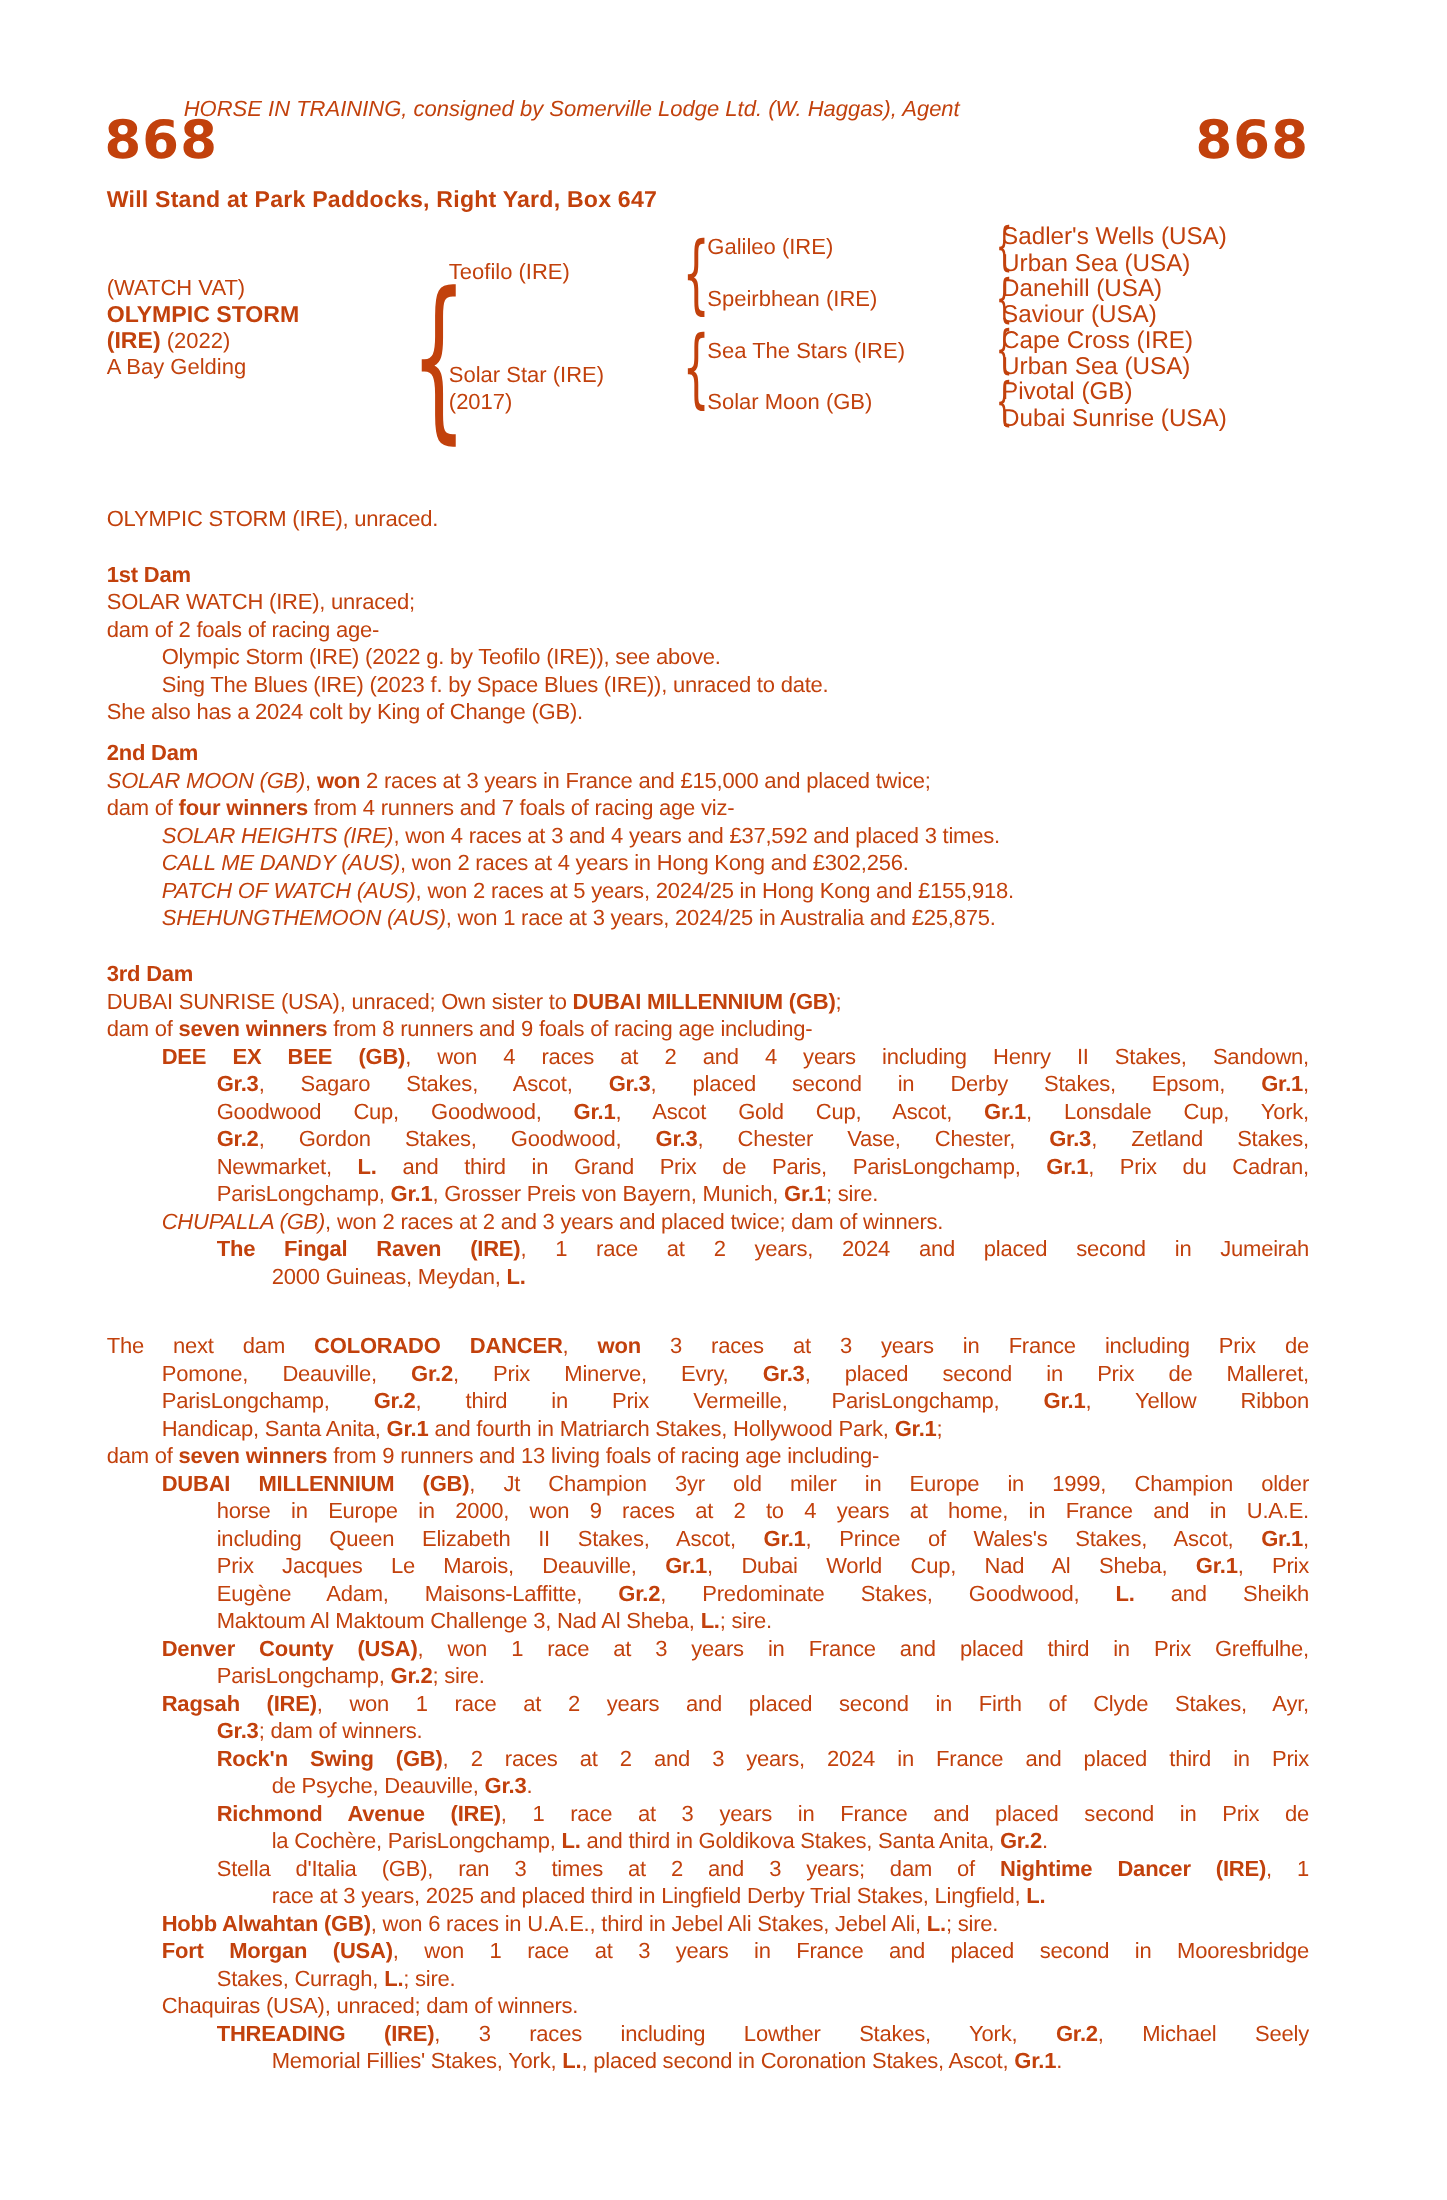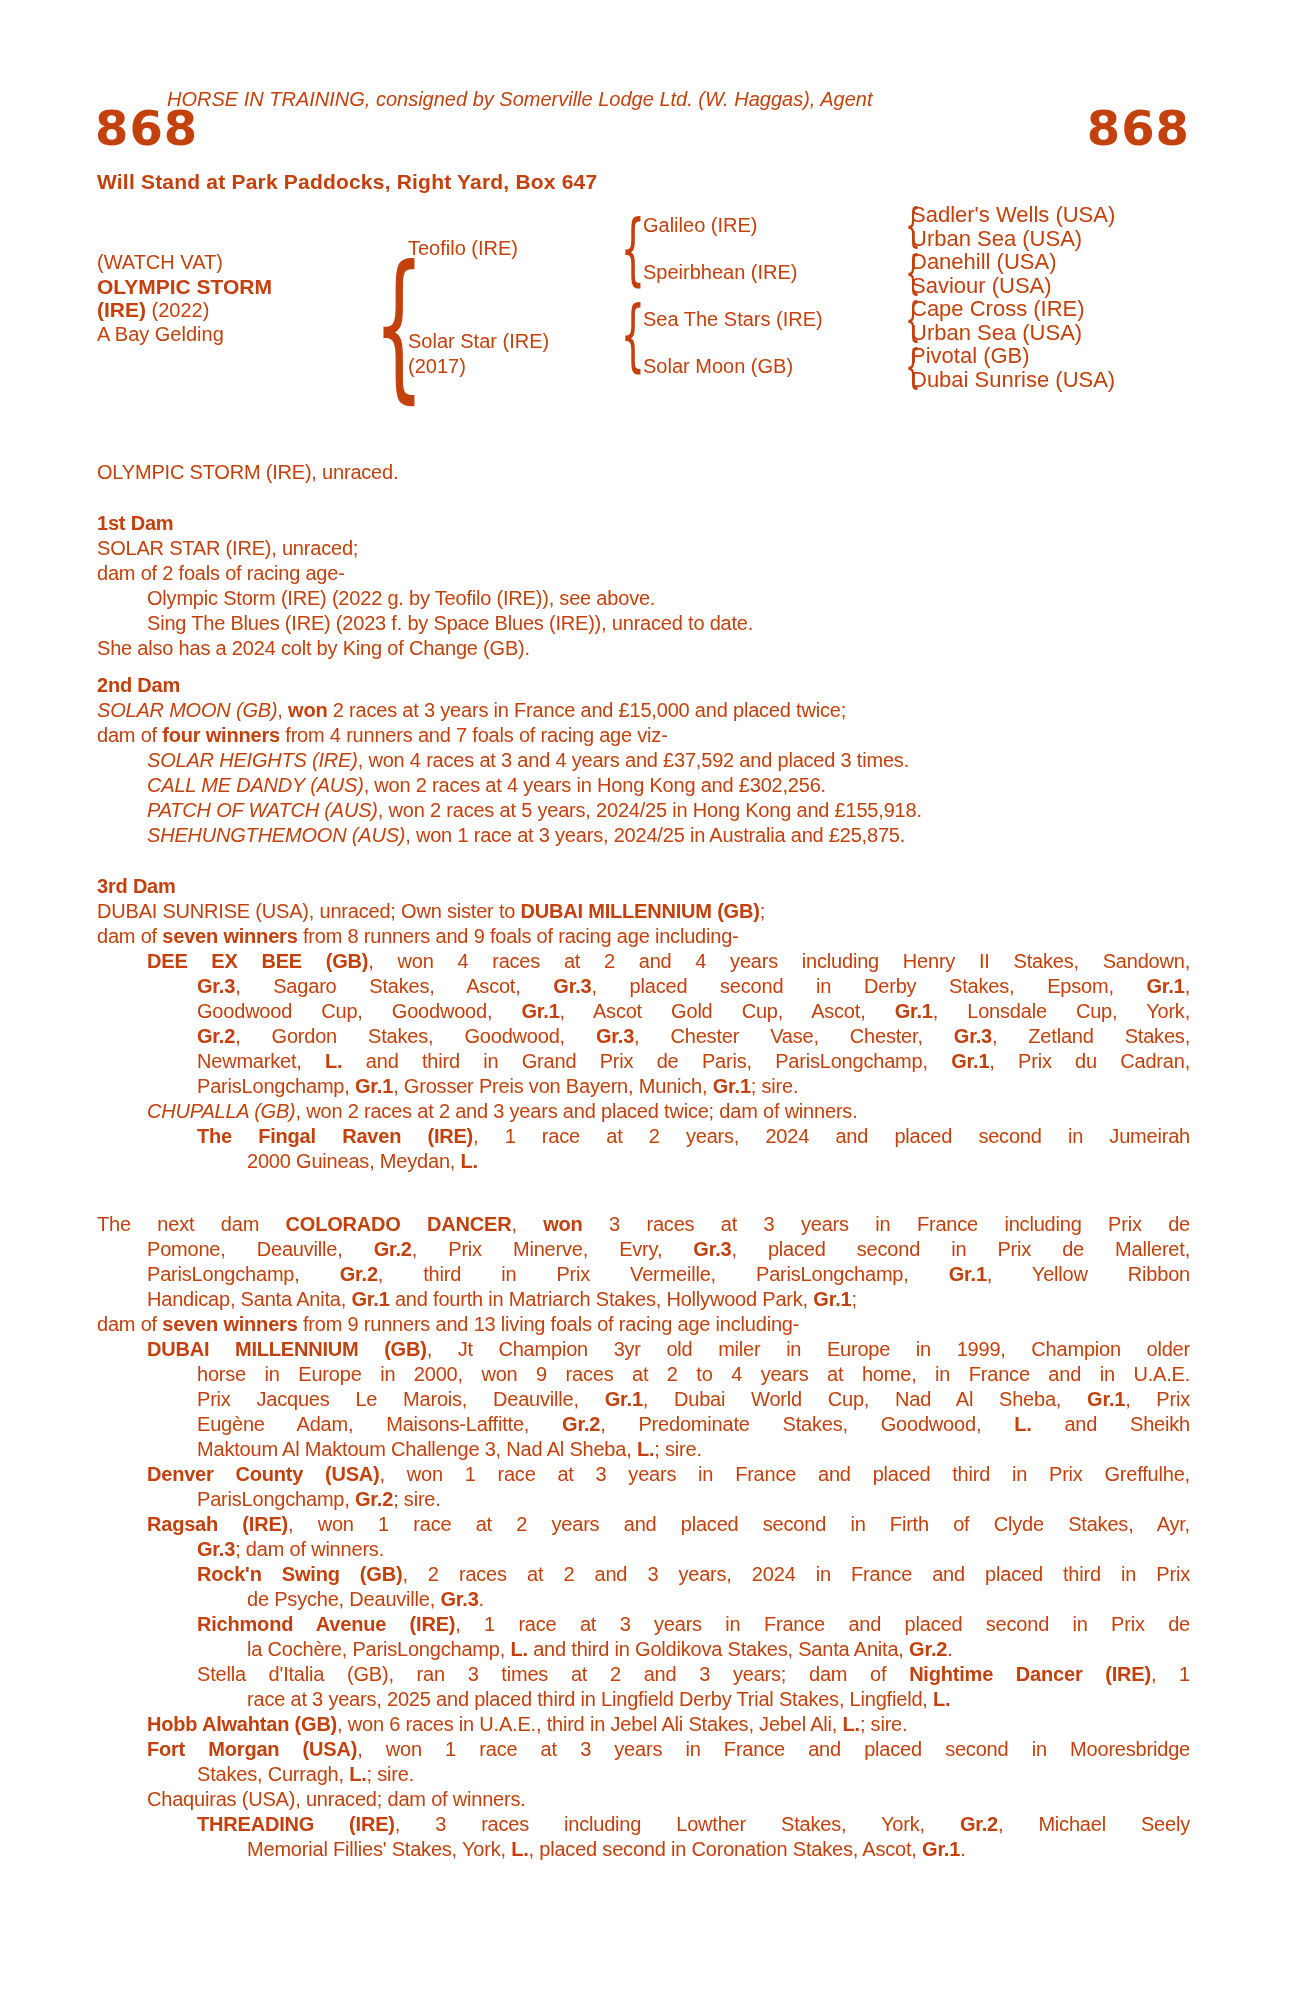--- a/index.html
+++ b/index.html
@@ -102,21 +102,21 @@
     <div>Urban Sea (USA)</div>
   </div>
   <div class="ped-abs ggp" style="top:344px">
     <div>Pivotal (GB)</div>
     <div>Dubai Sunrise (USA)</div>
   </div>
 
   <div class="body-text">
       <div class="bl"><span>OLYMPIC STORM (IRE), unraced.</span></div>
       <div class="bl" style="margin-top: 26px;"><span class="b">1st Dam</span></div>
-      <div class="bl"><span>SOLAR STAR (IRE), unraced;</span></div>
+      <div class="bl"><span>SOLAR WATCH (IRE), unraced;</span></div>
       <div class="bl"><span>dam of 2 foals of racing age-</span></div>
       <div class="bl" style="padding-left: 50px;"><span>Olympic Storm (IRE) (2022 g. by Teofilo (IRE)), see above.</span></div>
       <div class="bl" style="padding-left: 50px;"><span>Sing The Blues (IRE) (2023 f. by Space Blues (IRE)), unraced to date.</span></div>
       <div class="bl"><span>She also has a 2024 colt by King of Change (GB).</span></div>
       <div class="bl" style="margin-top: 12px;"><span class="b">2nd Dam</span></div>
       <div class="bl"><span class="i">SOLAR MOON (GB)</span><span>, </span><span class="b">won</span><span> 2 races at 3 years in France and £15,000 and placed twice;</span></div>
       <div class="bl"><span>dam of </span><span class="b">four winners</span><span> from 4 runners and 7 foals of racing age viz-</span></div>
       <div class="bl" style="padding-left: 50px;"><span class="i">SOLAR HEIGHTS (IRE)</span><span>, won 4 races at 3 and 4 years and £37,592 and placed 3 times.</span></div>
       <div class="bl" style="padding-left: 50px;"><span class="i">CALL ME DANDY (AUS)</span><span>, won 2 races at 4 years in Hong Kong and £302,256.</span></div>
       <div class="bl" style="padding-left: 50px;"><span class="i">PATCH OF WATCH (AUS)</span><span>, won 2 races at 5 years, 2024/25 in Hong Kong and £155,918.</span></div>
@@ -133,20 +133,21 @@
       <div class="bl" style="padding-left: 50px;"><span class="i">CHUPALLA (GB)</span><span>, won 2 races at 2 and 3 years and placed twice; dam of winners.</span></div>
       <div class="bl just" style="padding-left: 100px;"><span class="b">The Fingal Raven (IRE)</span><span>, 1 race at 2 years, 2024 and placed second in Jumeirah</span></div>
       <div class="bl" style="padding-left: 150px;"><span>2000 Guineas, Meydan, </span><span class="b">L.</span></div>
       <div class="bl just" style="margin-top: 38px;"><span>The next dam </span><span class="b">COLORADO DANCER</span><span>, </span><span class="b">won</span><span> 3 races at 3 years in France including Prix de</span></div>
       <div class="bl just" style="padding-left: 50px;"><span>Pomone, Deauville, </span><span class="b">Gr.2</span><span>, Prix Minerve, Evry, </span><span class="b">Gr.3</span><span>, placed second in Prix de Malleret,</span></div>
       <div class="bl just" style="padding-left: 50px;"><span>ParisLongchamp, </span><span class="b">Gr.2</span><span>, third in Prix Vermeille, ParisLongchamp, </span><span class="b">Gr.1</span><span>, Yellow Ribbon</span></div>
       <div class="bl" style="padding-left: 50px;"><span>Handicap, Santa Anita, </span><span class="b">Gr.1</span><span> and fourth in Matriarch Stakes, Hollywood Park, </span><span class="b">Gr.1</span><span>;</span></div>
       <div class="bl"><span>dam of </span><span class="b">seven winners</span><span> from 9 runners and 13 living foals of racing age including-</span></div>
       <div class="bl just" style="padding-left: 50px;"><span class="b">DUBAI MILLENNIUM (GB)</span><span>, Jt Champion 3yr old miler in Europe in 1999, Champion older</span></div>
       <div class="bl just" style="padding-left: 100px;"><span>horse in Europe in 2000, won 9 races at 2 to 4 years at home, in France and in U.A.E.</span></div>
+      <div class="bl just" style="padding-left: 100px;"><span>including Queen Elizabeth II Stakes, Ascot, </span><span class="b">Gr.1</span><span>, Prince of Wales's Stakes, Ascot, </span><span class="b">Gr.1</span><span>,</span></div>
       <div class="bl just" style="padding-left: 100px;"><span>Prix Jacques Le Marois, Deauville, </span><span class="b">Gr.1</span><span>, Dubai World Cup, Nad Al Sheba, </span><span class="b">Gr.1</span><span>, Prix</span></div>
       <div class="bl just" style="padding-left: 100px;"><span>Eugène Adam, Maisons-Laffitte, </span><span class="b">Gr.2</span><span>, Predominate Stakes, Goodwood, </span><span class="b">L.</span><span> and Sheikh</span></div>
       <div class="bl" style="padding-left: 100px;"><span>Maktoum Al Maktoum Challenge 3, Nad Al Sheba, </span><span class="b">L.</span><span>; sire.</span></div>
       <div class="bl just" style="padding-left: 50px;"><span class="b">Denver County (USA)</span><span>, won 1 race at 3 years in France and placed third in Prix Greffulhe,</span></div>
       <div class="bl" style="padding-left: 100px;"><span>ParisLongchamp, </span><span class="b">Gr.2</span><span>; sire.</span></div>
       <div class="bl just" style="padding-left: 50px;"><span class="b">Ragsah (IRE)</span><span>, won 1 race at 2 years and placed second in Firth of Clyde Stakes, Ayr,</span></div>
       <div class="bl" style="padding-left: 100px;"><span class="b">Gr.3</span><span>; dam of winners.</span></div>
       <div class="bl just" style="padding-left: 100px;"><span class="b">Rock'n Swing (GB)</span><span>, 2 races at 2 and 3 years, 2024 in France and placed third in Prix</span></div>
       <div class="bl" style="padding-left: 150px;"><span>de Psyche, Deauville, </span><span class="b">Gr.3</span><span>.</span></div>
       <div class="bl just" style="padding-left: 100px;"><span class="b">Richmond Avenue (IRE)</span><span>, 1 race at 3 years in France and placed second in Prix de</span></div>

